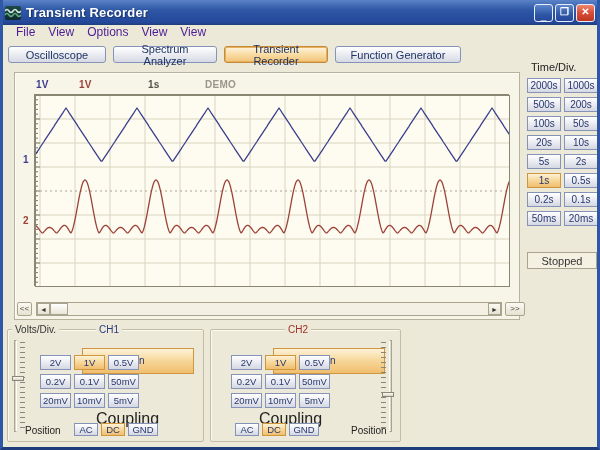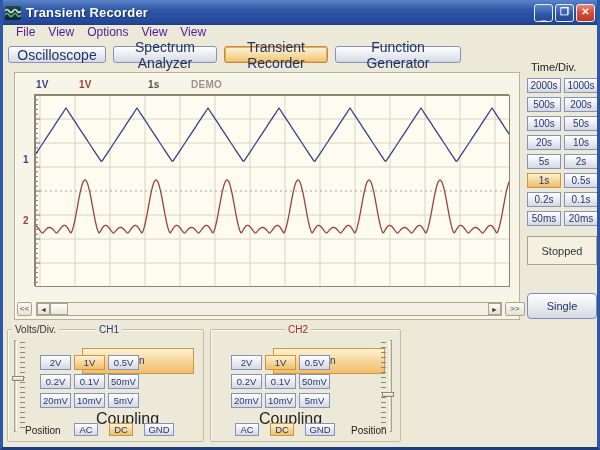--- a/index.html
+++ b/index.html
@@ -18,21 +18,21 @@
     color:#fff;font-size:10px;font-weight:bold;display:flex;align-items:center;justify-content:center;
     background:linear-gradient(#5E86CC,#2E57A6 60%,#24479A);padding:0;line-height:1;}
   .tbtn.close{background:linear-gradient(#F0876E,#D9513A 45%,#BE3522);}
   .tbtn .glyph{transform:translateY(-1px);}
   .tbtn.minimize .glyph{transform:translateY(3px);}
   
   .menubar{height:19px;display:flex;align-items:flex-start;gap:13px;padding:0 13px;font-size:12px;color:#4c1d95;}
   .menu-item{cursor:default;}
   
   .tabrow{height:23px;display:flex;gap:7px;padding:2px 0 0 5px;}
-  .tab{height:17px;border:1px solid #8593B8;border-radius:3px;font-size:14px;color:#1E3464;
+  .tab{height:17px;border:1px solid #8593B8;border-radius:3px;font-size:11px;color:#1E3464;
     background:linear-gradient(#FFFFFF,#E9EAF0 55%,#D7DAE4);display:flex;align-items:center;justify-content:center;}
   .tab.w1{width:98px}.tab.w2{width:104px}.tab.w3{width:104px}.tab.w4{width:126px}
   .tab.sel{border-color:#C28A3A;background:linear-gradient(#FEF4DE,#F8DCA4 50%,#F2C277);
     box-shadow:0 0 0 1px #E8B25C inset;}
   
   .btn{border:1px solid #8593B8;border-radius:0;font-size:10px;color:#26366E;
     background:linear-gradient(#FFFFFF,#E9EAF0 55%,#D5D8E2);
     display:flex;align-items:center;justify-content:center;padding:0;line-height:1;}
   .btn.sel{border-color:#D0953F;background:linear-gradient(#FDF2D8,#F7D99E 45%,#F0BE6E);}
   
@@ -52,39 +52,39 @@
     background:#F4F1E4;}
   .sb-arrow{position:absolute;top:0;width:13px;height:12px;border:1px solid #A8A490;
     background:linear-gradient(#FCFAF1,#E6E2D2);font-size:7px;color:#333;
     display:flex;align-items:center;justify-content:center;padding:0;}
   .sb-thumb{position:absolute;left:13px;top:0;width:18px;height:12px;border:1px solid #A8A490;
     background:linear-gradient(#FFFFFF,#E9E5D5);}
   
   .timediv-label{position:absolute;left:528px;top:61px;width:70px;font-size:11px;color:#222;}
   .timediv-grid{position:absolute;left:524px;top:78px;width:72px;display:grid;
     grid-template-columns:34px 34px;grid-auto-rows:15px;column-gap:3px;row-gap:4px;}
-  .status-box{position:absolute;left:524px;top:236px;width:70px;height:29px;border:1px solid #A8A490;
+  .status-box{position:absolute;left:524px;top:252px;width:70px;height:17px;border:1px solid #A8A490;
     background:#F4F1E2;font-size:11px;color:#333;display:flex;align-items:center;justify-content:center;}
   .big-btn{position:absolute;left:524px;width:70px;height:26px;border:1px solid #7A8CC0;border-radius:4px;
     font-size:11px;color:#1E3464;background:linear-gradient(#FFFFFF,#E9EAF0 55%,#D5D8E2);
     display:flex;align-items:center;justify-content:center;}
   
   .group{position:absolute;top:329px;height:113px;border:1px solid #C2BEA6;border-radius:2px;
     box-shadow:inset 1px 1px 0 #FBF9F0;}
   .group.g1{left:4px;width:197px;}
   .group.g2{left:207px;width:191px;}
   .gcaption{position:absolute;top:-6px;font-size:10px;background:#ECE9D8;padding:0 3px;color:#333;}
   .gcaption.ch1{color:#2B3A7A;}
   .gcaption.ch2{color:#A03028;}
   .on-btn{position:absolute;top:18px;height:26px;width:112px;margin-left:42px;}
   .vgrid{position:absolute;top:25px;display:grid;grid-template-columns:31px 31px 31px;
     grid-auto-rows:15px;column-gap:3px;row-gap:4px;}
   .vgrid .btn{font-size:9.5px;}
   .coupling-label{position:absolute;top:80px;font-size:16px;color:#222;}
-  .coupling-row{position:absolute;top:93px;display:flex;gap:11px;justify-content:center;}
+  .coupling-row{position:absolute;top:93px;display:flex;gap:3px;justify-content:center;}
   .coupling-row .btn{height:13px;font-size:9.5px;}
   .pos-label{position:absolute;top:95px;font-size:10px;color:#222;}
   .vslider{position:absolute;top:10px;width:14px;height:92px;}
   .vslider .track{position:absolute;left:2px;top:0;bottom:0;width:3px;background:#DCD8C6;
     border:1px solid #A8A490;border-right-color:#FFF;}
   .vslider .ticks{position:absolute;left:8px;top:2px;bottom:2px;width:5px;
     background:repeating-linear-gradient(#8A867A 0 1px,transparent 1px 5px);}
   .vslider .thumb{position:absolute;left:0;width:12px;height:5px;border:1px solid #8A867A;
     background:linear-gradient(#FDFBF2,#D9D5C2);}
   .vslider.mirror .track{left:auto;right:2px;border-right-color:#A8A490;border-left-color:#FFF;}
@@ -127,21 +127,21 @@
     <button class="tab w1">Oscilloscope</button>
     <button class="tab w2">Spectrum Analyzer</button>
     <button class="tab w3 sel">Transient Recorder</button>
     <button class="tab w4">Function Generator</button>
   </div>
 
   <div class="scope-panel">
     <span class="scope-label" style="left:21px;color:#3A3E8C;">1V</span>
     <span class="scope-label" style="left:64px;color:#9C4238;">1V</span>
     <span class="scope-label" style="left:133px;color:#55524A;">1s</span>
-    <span class="scope-label" style="left:176px;color:#9A968A;">DEMO</span>
+    <span class="scope-label" style="left:190px;color:#9A968A;">DEMO</span>
 
     <span class="ch-marker" style="color: rgb(58, 62, 140); top: 81px;">1</span>
     <span class="ch-marker" style="color: rgb(156, 66, 56); top: 142px;">2</span>
 
     <div class="plot-wrap">
       <svg id="plot-svg" width="475" height="192" xmlns="http://www.w3.org/2000/svg" viewBox="0 0 475 192">
           <rect x="0" y="0" width="475" height="192" fill="#FEFCF1"></rect>
           <line x1="5" y1="0" x2="5" y2="192" stroke="#D8D4C0" stroke-width="1"></line>
           <line x1="40" y1="0" x2="40" y2="192" stroke="#D8D4C0" stroke-width="1"></line>
           <line x1="75" y1="0" x2="75" y2="192" stroke="#D8D4C0" stroke-width="1"></line>
@@ -234,21 +234,20 @@
     <button class="btn">2s</button>
     <button class="btn sel">1s</button>
     <button class="btn">0.5s</button>
     <button class="btn">0.2s</button>
     <button class="btn">0.1s</button>
     <button class="btn">50ms</button>
     <button class="btn">20ms</button>
   </div>
 
   <div class="status-box">Stopped</div>
-  <button class="big-btn" style="top:293px;">Single</button>
 
   <div class="group g1">
     <span class="gcaption" style="left:4px;">Volts/Div.</span>
     <span class="gcaption ch1" style="left:88px;">CH1</span>
     <div class="vslider" style="left:4px;">
       <div class="track"></div>
       <div class="ticks"></div>
       <div class="thumb" style="top:36px;"></div>
     </div>
     <button class="btn sel on-btn" style="left:32px;">On</button>

